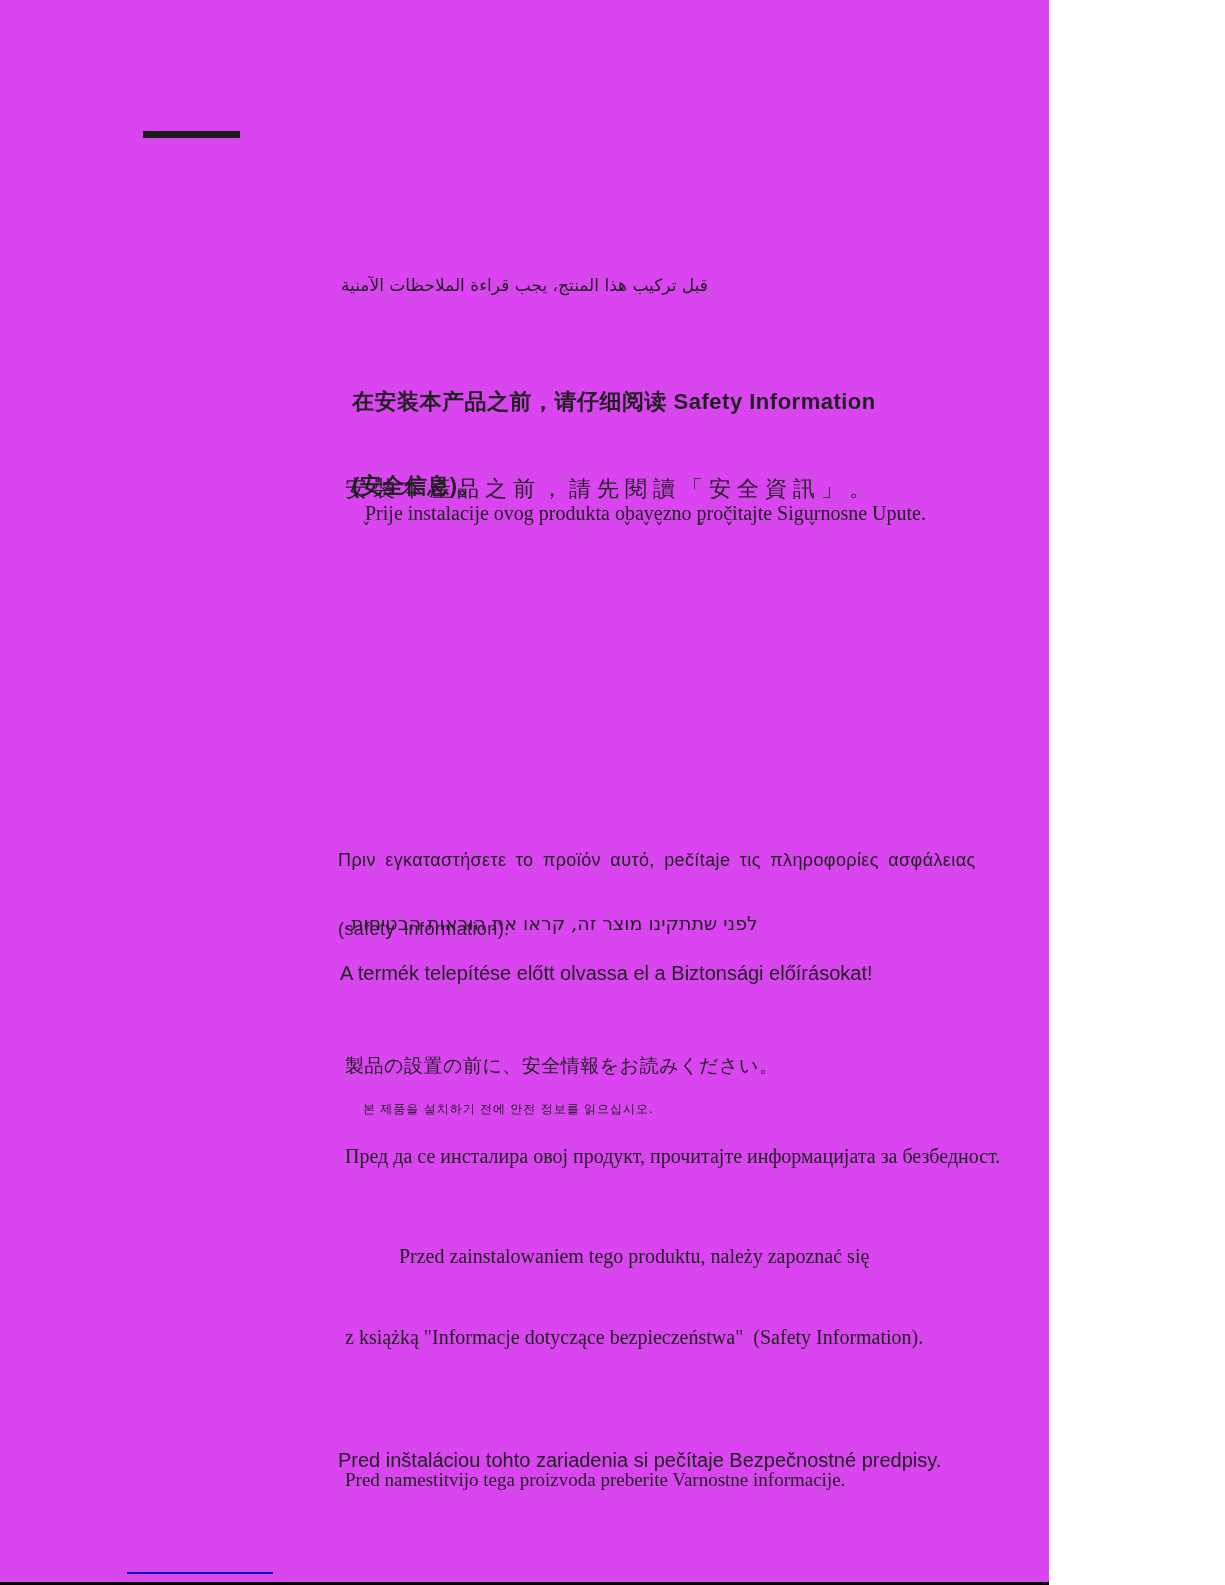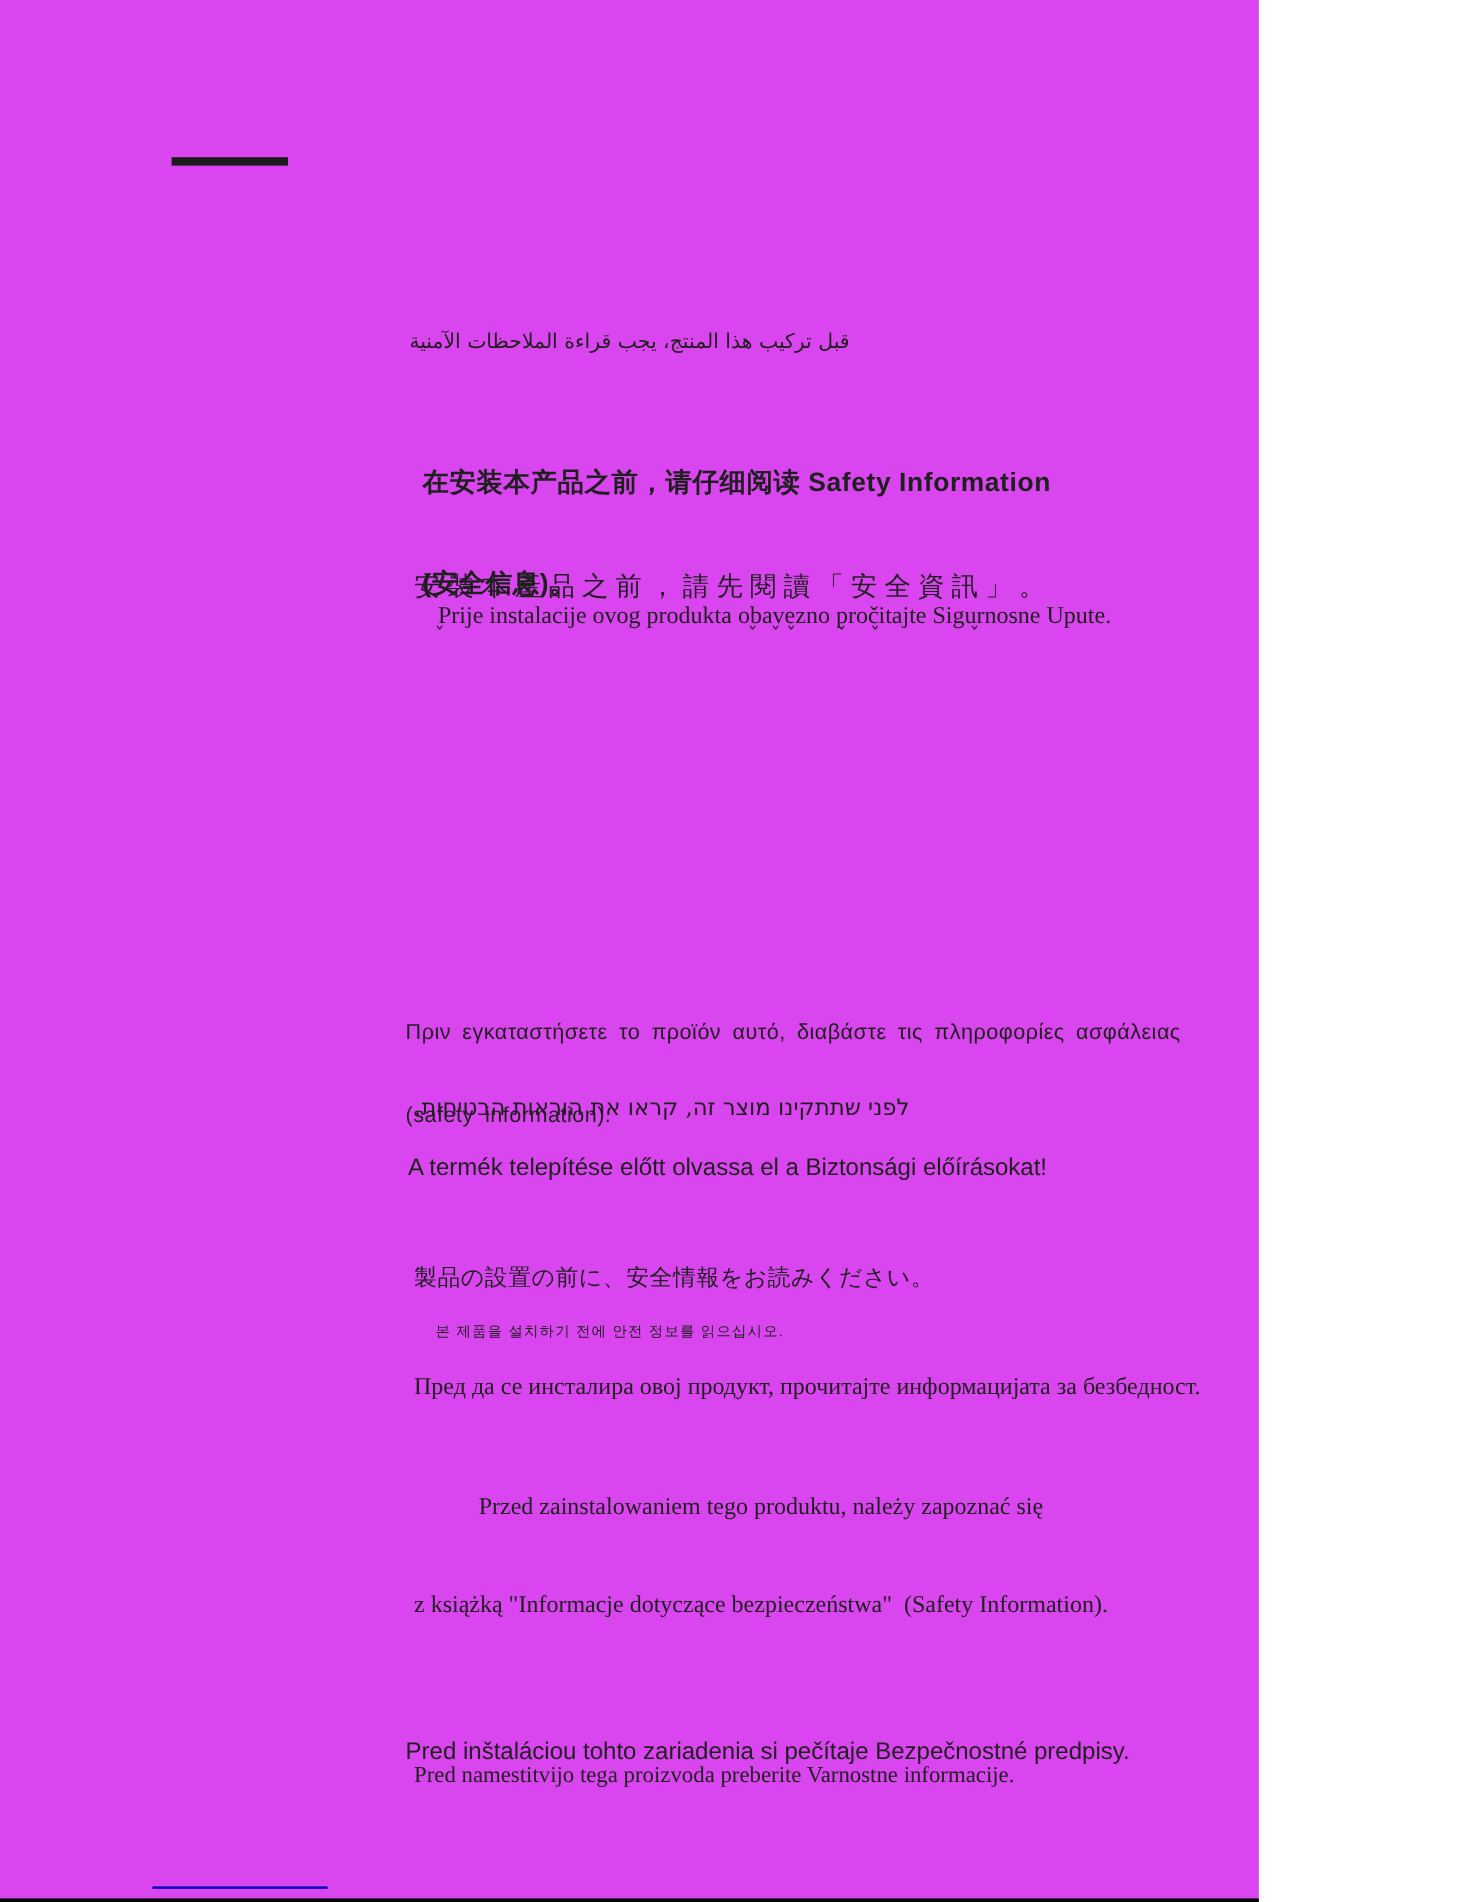--- a/index.html
+++ b/index.html
@@ -132,21 +132,21 @@
 
   <span class="caron" style="left:362px">ˇ</span>
   <span class="caron" style="left:623px">ˇ</span>
   <span class="caron" style="left:642px">ˇ</span>
   <span class="caron" style="left:655px">ˇ</span>
   <span class="caron" style="left:697px">ˇ</span>
   <span class="caron" style="left:725px">ˇ</span>
   <span class="caron" style="left:808px">ˇ</span>
 
   <div class="notice n-greek">
-    <div>Πριν εγκαταστήσετε το προϊόν αυτό, διαβάστε τις πληροφορίες ασφάλειας</div>
+    <div>Πριν εγκαταστήσετε το προϊόν αυτό, pečítaje τις πληροφορίες ασφάλειας</div>
     <div>(safety information).</div>
   </div>
 
   <div class="notice n-hebrew">
     <div>לפני שתתקינו מוצר זה, קראו את הוראות הבטיחות.</div>
   </div>
 
   <div class="notice n-hungarian">
     <div>A termék telepítése előtt olvassa el a Biztonsági előírásokat!</div>
   </div>

